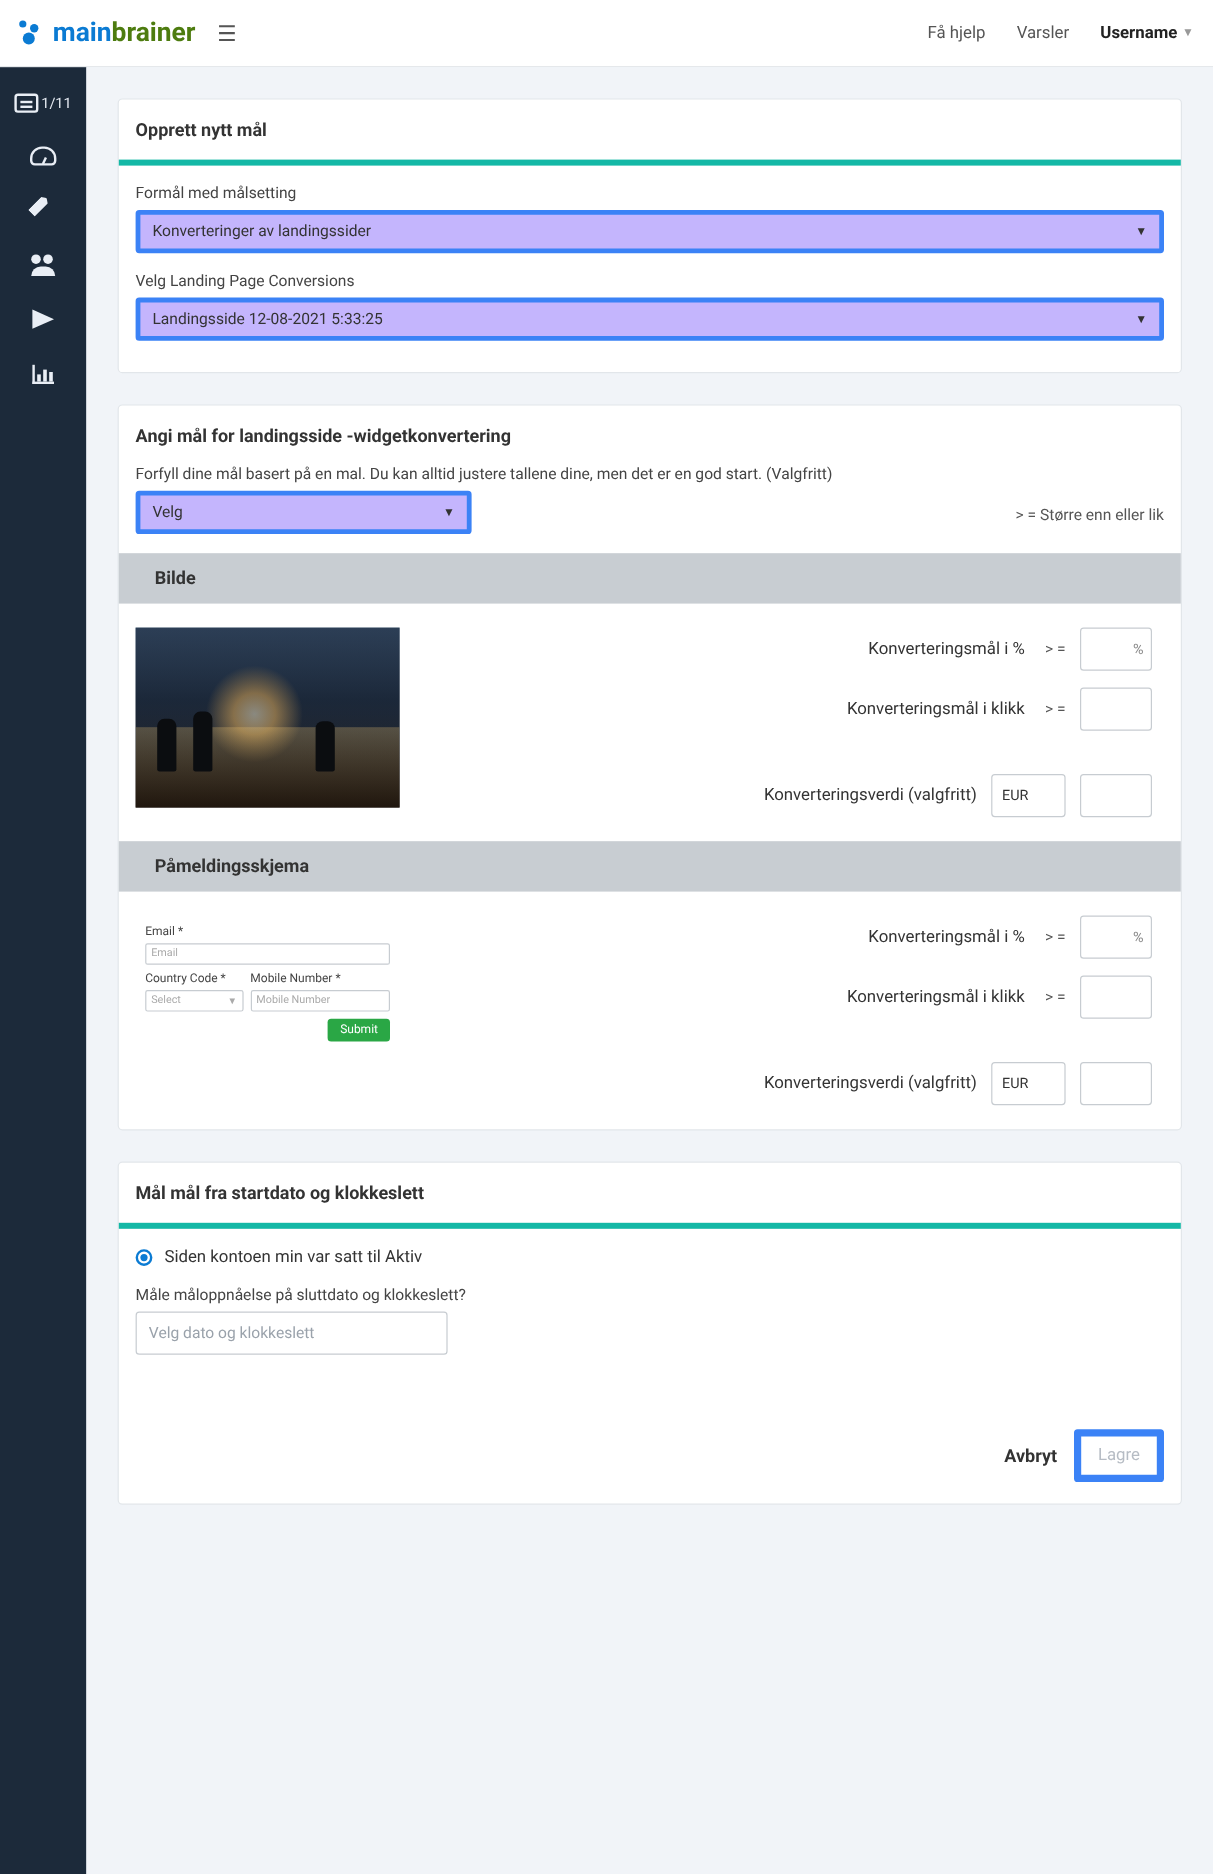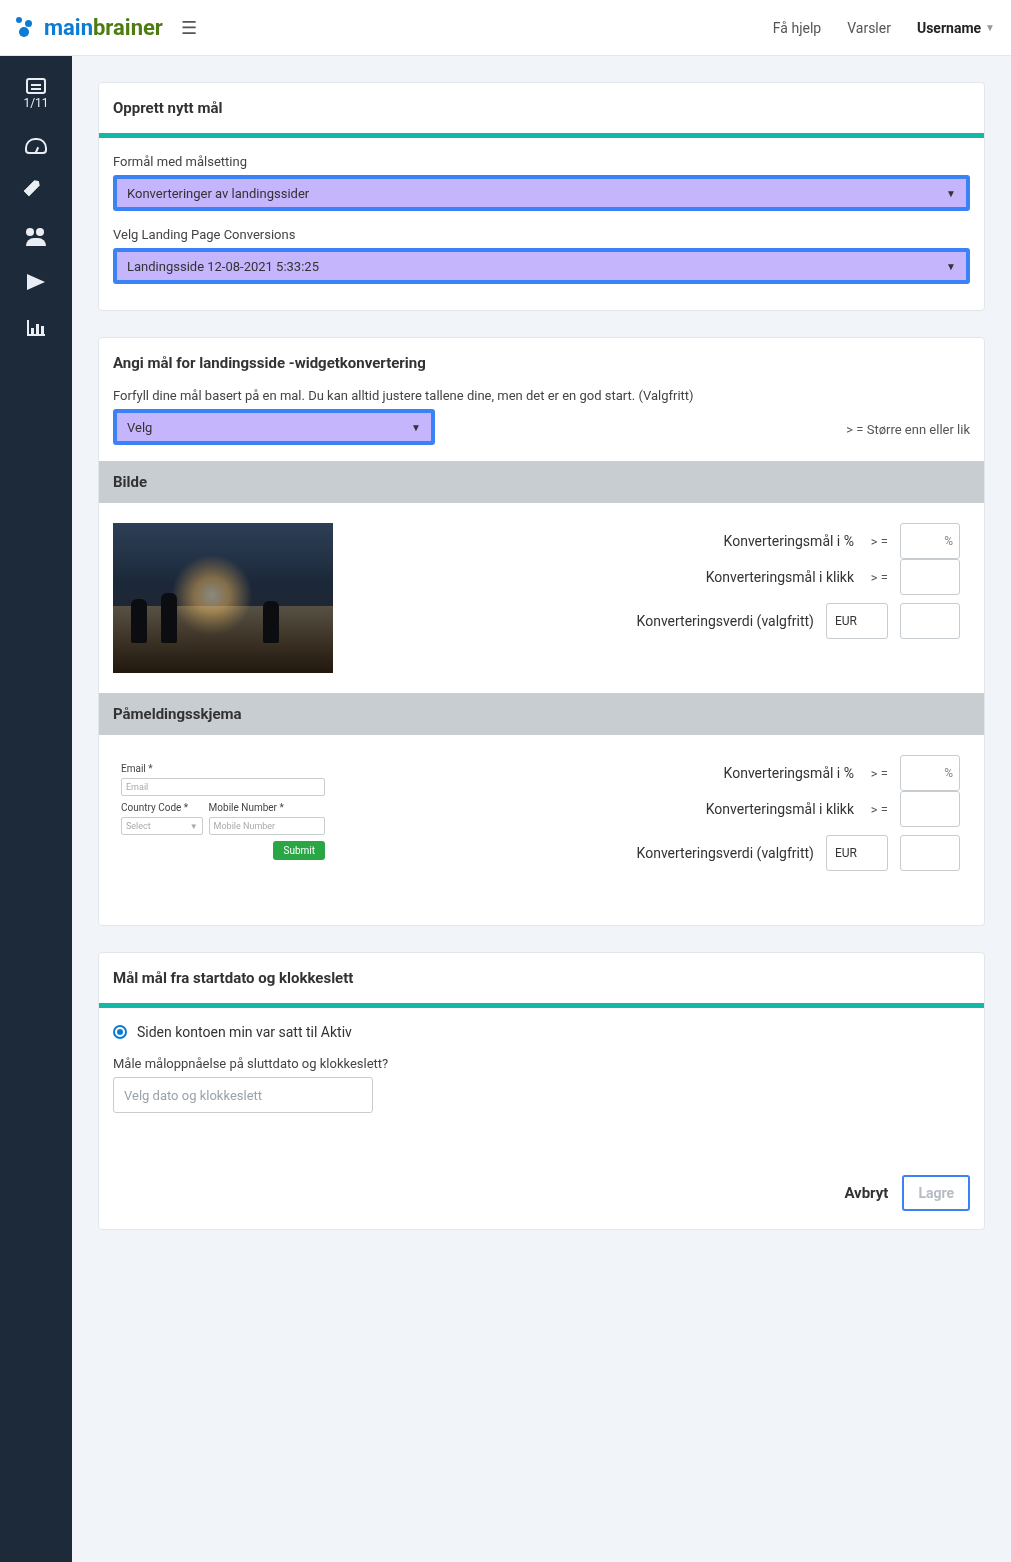--- a/index.html
+++ b/index.html
@@ -15,21 +15,21 @@
   .logo-text { font-size: 22px; font-weight: 700; }
   .logo-text .main { color: #0b7bd3; }
   .logo-text .brain { color: #4d7c0f; }
   .hamburger { margin-left: 18px; color: #555; font-size: 18px; cursor: pointer; }
   .top-right { margin-left: auto; display: flex; align-items: center; gap: 26px; font-size: 14px; color: #555; }
   .user-drop { font-weight:700; color:#222; display:flex; align-items:center; gap:4px; }
   .caret-down { font-size:10px; color:#999; }
 
   .shell { display:flex; min-height: calc(100vh - 56px); }
   .sidebar { width: 72px; background: #1c2a3a; display:flex; flex-direction:column; align-items:center; padding-top: 22px; gap: 28px; }
-  .side-item { color: #e9eef5; font-size: 18px; display:flex; flex-direction:column; align-items:center; gap:2px; }
+  .side-item { color: #e9eef5; font-size: 18px; display:flex; flex-direction:row; align-items:center; gap:2px; }
   .side-item .sub { font-size: 12px; }
   .icon-outline { width:20px; height:16px; border:2px solid #e9eef5; border-radius:3px; position:relative; }
   .icon-outline::after{content:""; position:absolute; left:3px; right:3px; top:4px; height:2px; background:#e9eef5; box-shadow:0 4px 0 #e9eef5;}
   .icon-dash { width:22px; height:16px; border:2px solid #e9eef5; border-radius:10px 10px 4px 4px; position:relative; }
   .icon-dash::after{content:""; position:absolute; left:50%; top:7px; width:2px; height:6px; background:#e9eef5; transform:rotate(25deg);}
   .icon-pencil { width:18px; height:18px; transform:rotate(-45deg); }
   .icon-pencil div{width:18px; height:8px; background:#e9eef5; clip-path:polygon(0 0,85% 0,100% 50%,85% 100%,0 100%);}
   .icon-send { width:18px; height:18px; }
   .icon-send div{width:0;height:0;border-left:18px solid #e9eef5;border-top:8px solid transparent;border-bottom:8px solid transparent;}
   .icon-chart { width:18px; height:16px; border-left:2px solid #e9eef5; border-bottom:2px solid #e9eef5; position:relative; }
@@ -44,26 +44,26 @@
   .panel-body { padding: 16px 14px 26px; }
   .form-group { margin-bottom: 16px; }
   .form-group:last-child { margin-bottom: 0; }
   .label { font-size: 13px; color:#444; margin-bottom:6px; display:block; }
   .select { width:100%; height:36px; border:4px solid #3b82f6; border-radius:3px; background:#c4b5fd; padding: 0 30px 0 10px; font-size:13px; position:relative; display:flex; align-items:center; }
   .select .arrow { position:absolute; right:10px; font-size:10px; color:#333; }
   
   .hint-row{ display:flex; align-items:flex-end; gap:16px; padding:0 14px 16px; }
   .hint-row .col{ flex:1; }
   .hint-row .right-note{ font-size:13px; color:#555; white-space:nowrap; margin-bottom:8px; }
-  .small-select{ width:322px; }
-
-  .section-header { padding: 12px 14px; background:#c8cdd2; font-weight:700; font-size:15px; color:#333; }
+  .small-select{ width:280px; }
+
+  .section-header { padding: 12px 30px; background:#c8cdd2; font-weight:700; font-size:15px; color:#333; }
   .goal-row { display:flex; padding: 20px 24px 20px 14px; gap: 20px; }
   .preview-box { width: 220px; height:150px; }
-  .goal-metrics { flex:1; display:flex; flex-direction:column; }
+  .goal-metrics { flex:1; display:flex; flex-direction:column; gap:14px; }
   .metric-line { display:flex; align-items:center; justify-content:flex-end; gap: 12px; }
   .metric-label { font-size:14px; color:#333; text-align:right; flex:1; }
   .gte { font-size:13px; color:#555; width:22px; text-align:right; }
   .sm-input { width:60px; height:36px; border:1px solid #c7ccd1; border-radius:3px; font-size:12px; text-align:right; padding: 0 6px; display:flex; align-items:center; justify-content:flex-end; color:#888; }
   .cur-input { width:62px; height:36px; border:1px solid #c7ccd1; border-radius:3px; font-size:12px; display:flex; align-items:center; padding:0 8px; background:#fff; }
   .metric-gap { height:8px; }
   
   
   .img-prev { width:100%; height:100%; background: linear-gradient(rgba(10,20,40,0.55),rgba(10,20,40,0.4)), radial-gradient(circle at 45% 48%, #fff4d0 0%, #f8c36a 12%, rgba(255,180,60,0.0) 28%), linear-gradient(180deg,#56728d 0%, #2c3b4a 40%, #3b2a1a 100%); position:relative; overflow:hidden; }
   .img-prev .floor{position:absolute;left:0;right:0;bottom:0;height:45%;background:linear-gradient(180deg, rgba(255,210,120,0.25), rgba(30,20,10,0.8));}
@@ -83,21 +83,21 @@
   
   .radio-row{ display:flex; align-items:center; gap:10px; margin-bottom:16px; font-size:14px; }
   .radio{ width:14px; height:14px; border-radius:50%; border:2px solid #0b7bd3; display:inline-flex; align-items:center; justify-content:center; }
   .radio.checked::after{content:"";width:6px;height:6px;border-radius:50%;background:#0b7bd3;}
   .radio.empty{ border-color:#9aa2ab; }
   .date-input{ width:260px; height:36px; border:1px solid #c7ccd1; border-radius:3px; padding:0 10px; display:flex; align-items:center; font-size:13px; }
   .ph{ color:#9aa2ab; }
   
   .footer-actions{ display:flex; justify-content:flex-end; gap:14px; padding: 36px 14px 18px; align-items:center; }
   .btn-cancel{ font-weight:700; font-size:15px; }
-  .btn-save{ padding:8px 14px; border:2px solid #3b82f6; border-radius:3px; background:#fff; color:#b6bcc4; font-weight:700; font-size:14px; }
+  .btn-save{ padding:8px 14px; border:6px solid #3b82f6; border-radius:3px; background:#fff; color:#b6bcc4; font-weight:400; font-size:14px; }
 </style>
 </head>
 <body>
 
 <div class="topbar">
   <div class="logo">
     <span class="logo-dots">
         <span></span>
         <span></span>
         <span></span>

